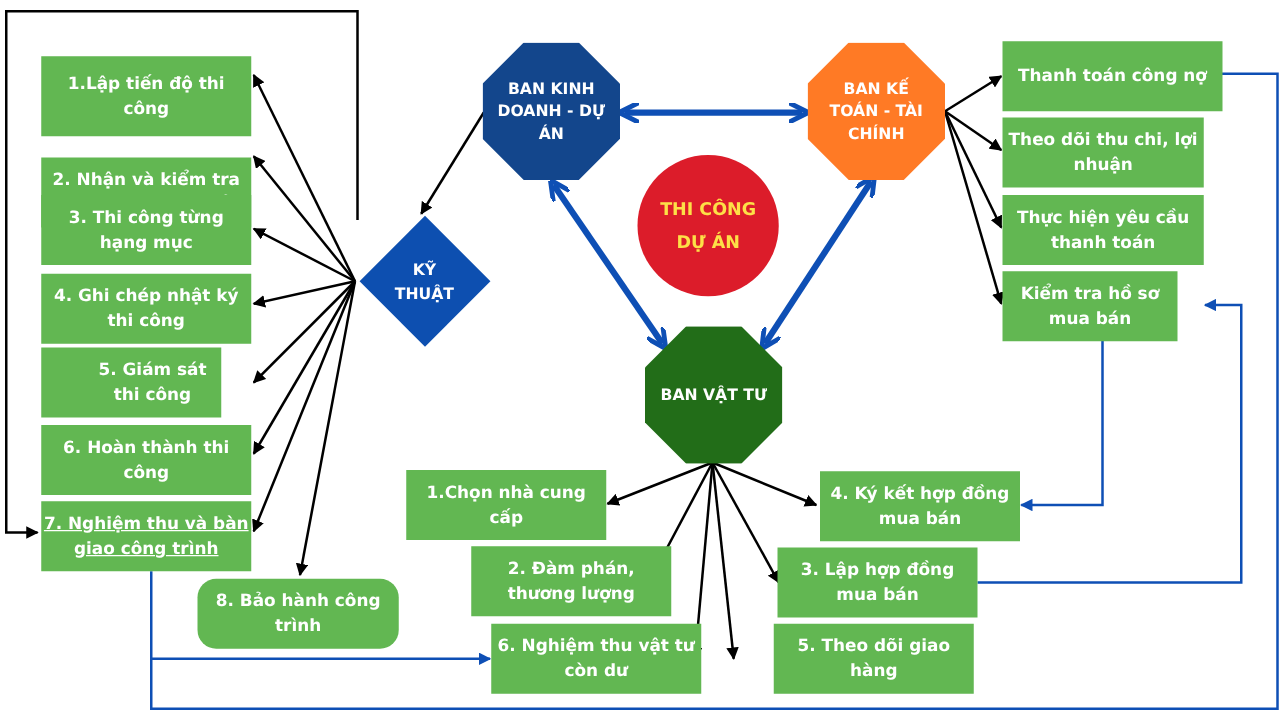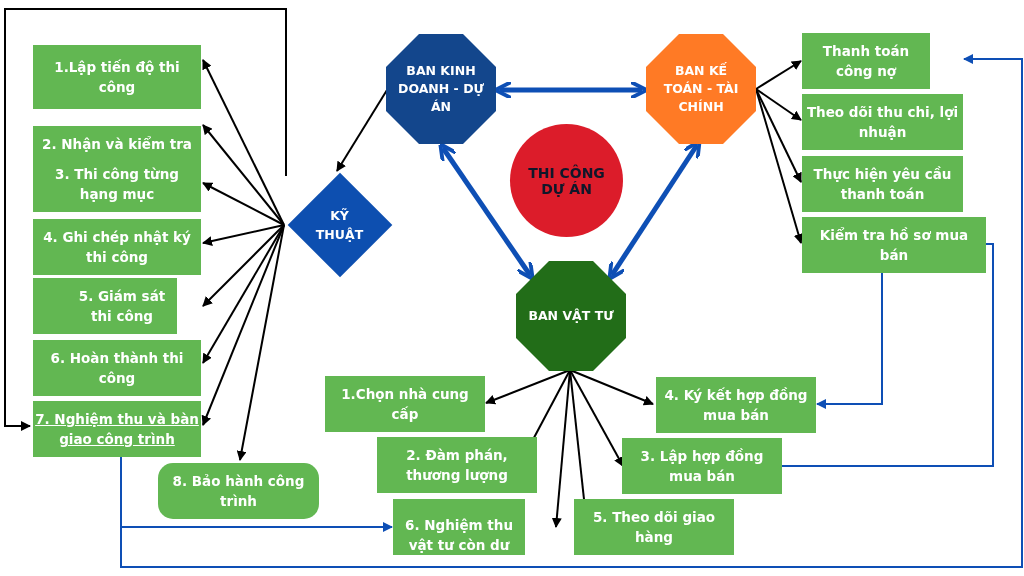--- a/index.html
+++ b/index.html
@@ -12,21 +12,21 @@
   .oct { position:absolute; display:flex; align-items:center; justify-content:center;
          text-align:center; color:#fff; font-weight:bold; font-size:12.5px; line-height:18px;
          clip-path:polygon(30% 0,70% 0,100% 30%,100% 70%,70% 100%,30% 100%,0 70%,0 30%); }
   .diamond { position:absolute; left:287px; top:172px; width:105px; height:105px; }
   .diamond .shape { position:absolute; left:16px; top:16px; width:74px; height:74px;
          background:#0d4fb0; transform:rotate(45deg); }
   .diamond .lbl { position:absolute; left:0; top:0; width:100%; height:100%;
          display:flex; align-items:center; justify-content:center; color:#fff;
          font-weight:bold; font-size:12.5px; line-height:19px; text-align:center; }
   .circle { position:absolute; left:510px; top:124px; width:113px; height:113px; border-radius:50%;
-         background:#dc1c2a; color:#0f172a; font-weight:bold; font-size:14px; line-height:16px;
+         background:#dc1c2a; color:#fde047; font-weight:bold; font-size:14px; line-height:26px;
          display:flex; align-items:center; justify-content:center; text-align:center; }
   svg.links { position:absolute; left:0; top:0; width:1024px; height:576px; }
 </style>
 </head>
 <body>
 
 <svg class="links" xmlns="http://www.w3.org/2000/svg">
   <defs>
     <marker id="ab" viewBox="0 0 10 10" refX="9" refY="5" markerWidth="5" markerHeight="5" orient="auto-start-reverse">
       <path d="M0,0 L10,5 L0,10 z" fill="#000"></path>
@@ -123,43 +123,43 @@
 <div class="box" style="left:33px;top:340px;width:168px;height:56px;">
     <span>6. Hoàn thành thi công</span>
   </div>
 <div class="box" style="left:33px;top:401px;width:168px;height:56px;text-decoration:underline;">
     <span>7. Nghiệm thu và bàn giao công trình</span>
   </div>
 <div class="box" style="left:158px;top:463px;width:161px;height:56px;border-radius:15px;">
     <span>8. Bảo hành công trình</span>
   </div>
 
-<div class="box" style="left:802px;top:33px;width:128px;height:56px;">
+<div class="box" style="left:802px;top:33px;width:176px;height:56px;">
     <span>Thanh toán công nợ</span>
   </div>
 <div class="box" style="left:802px;top:94px;width:161px;height:56px;">
     <span>Theo dõi thu chi, lợi nhuận</span>
   </div>
 <div class="box" style="left:802px;top:156px;width:161px;height:56px;">
     <span>Thực hiện yêu cầu thanh toán</span>
   </div>
-<div class="box" style="left:802px;top:217px;width:184px;height:56px;">
+<div class="box" style="left:802px;top:217px;width:140px;height:56px;">
     <span>Kiểm tra hồ sơ mua bán</span>
   </div>
 
 <div class="box" style="left:325px;top:376px;width:160px;height:56px;">
     <span>1.Chọn nhà cung cấp</span>
   </div>
 <div class="box" style="left:359px;top:437px;width:160px;height:56px;margin-left:18px;">
     <span>2. Đàm phán, thương lượng</span>
   </div>
 <div class="box" style="left:622px;top:438px;width:160px;height:56px;">
     <span>3. Lập hợp đồng mua bán</span>
   </div>
 <div class="box" style="left:656px;top:377px;width:160px;height:56px;">
     <span>4. Ký kết hợp đồng mua bán</span>
   </div>
-<div class="box" style="left:574px;top:499px;width:160px;height:56px;justify-content:flex-end;">
+<div class="box" style="left:619px;top:499px;width:160px;height:56px;justify-content:flex-end;">
     <span>5. Theo dõi giao hàng</span>
   </div>
-<div class="box" style="left:393px;top:499px;width:132px;height:56px;align-items:flex-end;">
+<div class="box" style="left:393px;top:499px;width:168px;height:56px;">
     <span>6. Nghiệm thu vật tư còn dư</span>
   </div>
 
 </body></html>

